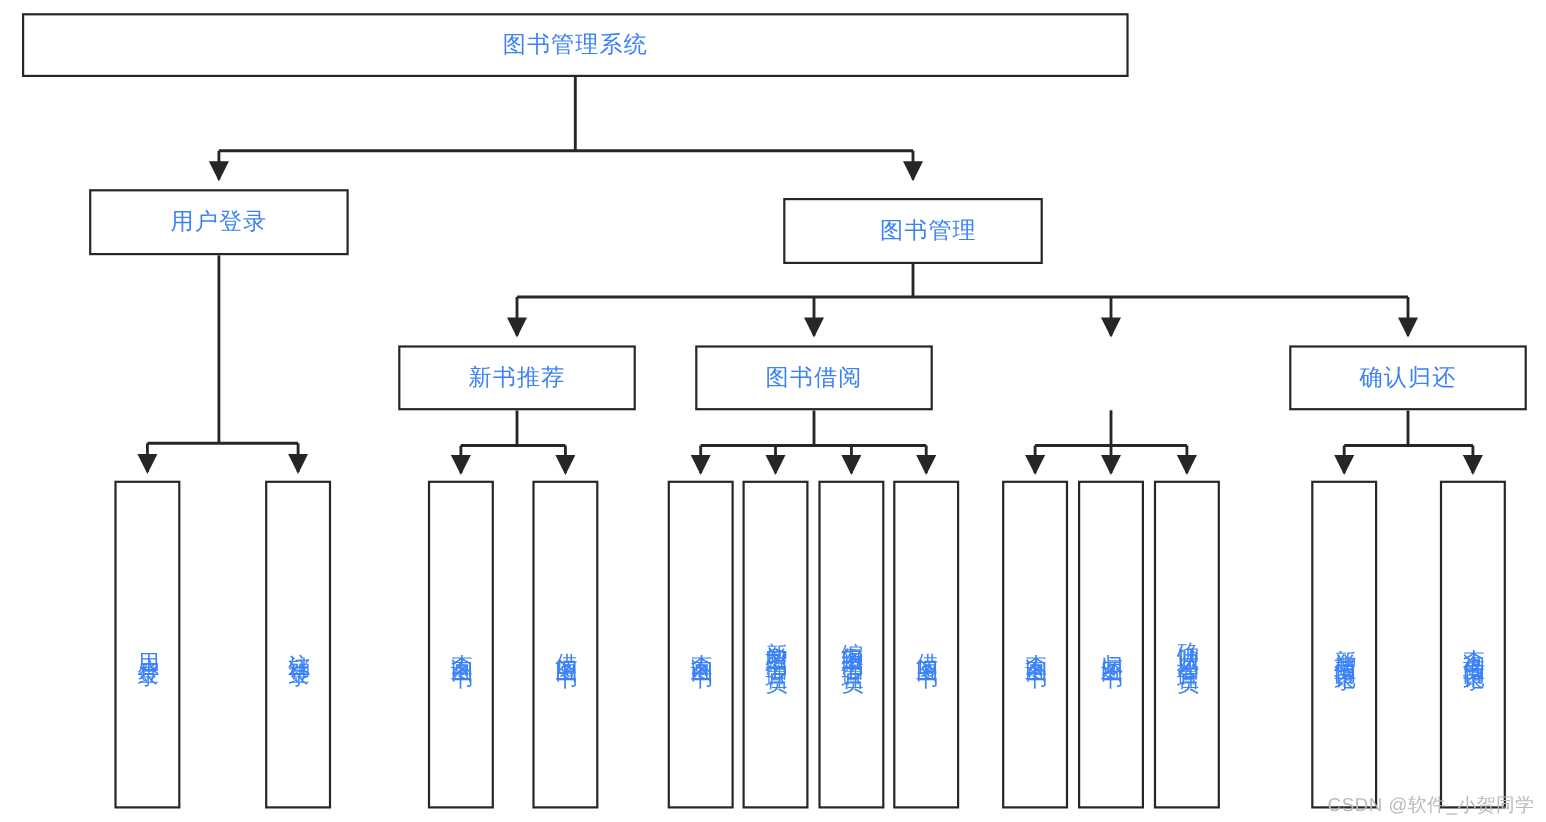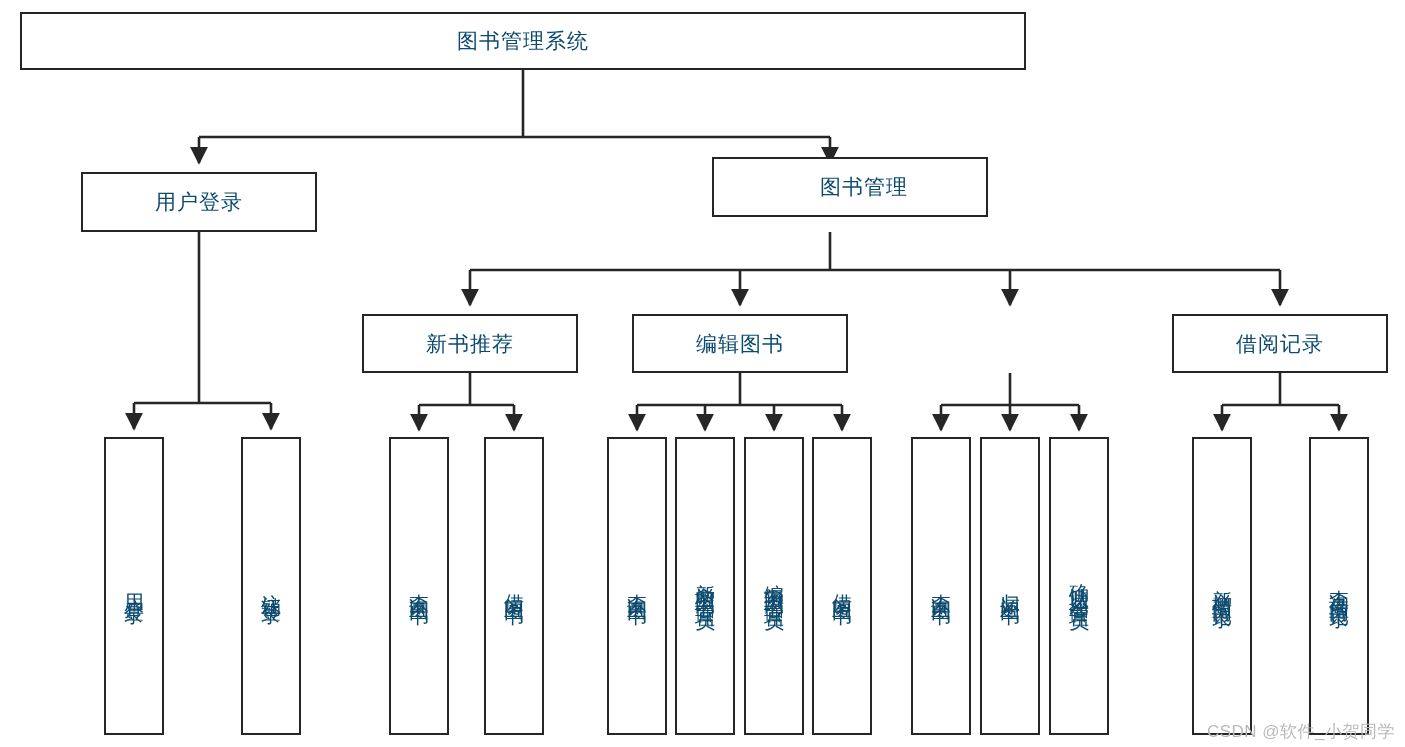--- a/index.html
+++ b/index.html
@@ -20,21 +20,21 @@
   }
   
   .node {
     position: absolute;
     box-sizing: border-box;
     border: 2.5px solid #262626;
     background: #ffffff;
     display: flex;
     align-items: center;
     justify-content: center;
-    color: #0c4a6e;
+    color: #3b82f6;
     z-index: 3;
   }
   .node.horiz {
     font-size: 21px;
     letter-spacing: 1px;
     line-height: 1.2;
   }
   .node.vert {
     font-size: 20px;
     writing-mode: vertical-rl;
@@ -128,32 +128,32 @@
     </g>
   </svg>
 
   <div class="node horiz" style="left:20px; top:12px; width:1006px; height:58px;">
     <span class="lbl">图书管理系统</span>
   </div>
 
   <div class="node horiz" style="left:81px; top:172px; width:236px; height:60px;">
     <span class="lbl">用户登录</span>
   </div>
-  <div class="node horiz" style="left:712px; top:157px; width:276px; height:60px;padding-left:28px;">
+  <div class="node horiz" style="left:712px; top:180px; width:236px; height:60px;padding-left:28px;">
     <span class="lbl">图书管理</span>
   </div>
 
   <div class="node horiz" style="left:362px; top:314px; width:216px; height:59px;">
     <span class="lbl">新书推荐</span>
   </div>
   <div class="node horiz" style="left:632px; top:314px; width:216px; height:59px;">
-    <span class="lbl">编辑图书</span>
+    <span class="lbl">图书借阅</span>
   </div>
   <div class="node horiz" style="left:1172px; top:314px; width:216px; height:59px;">
-    <span class="lbl">借阅记录</span>
+    <span class="lbl">确认归还</span>
   </div>
 
   <div class="node vert" style="left:104px; top:437px; width:60px; height:298px;">
     <span class="lbl">用户登录</span>
   </div>
   <div class="node vert" style="left:241px; top:437px; width:60px; height:298px;">
     <span class="lbl">注销登录</span>
   </div>
 
   <div class="node vert" style="left:389px; top:437px; width:60px; height:298px;">

